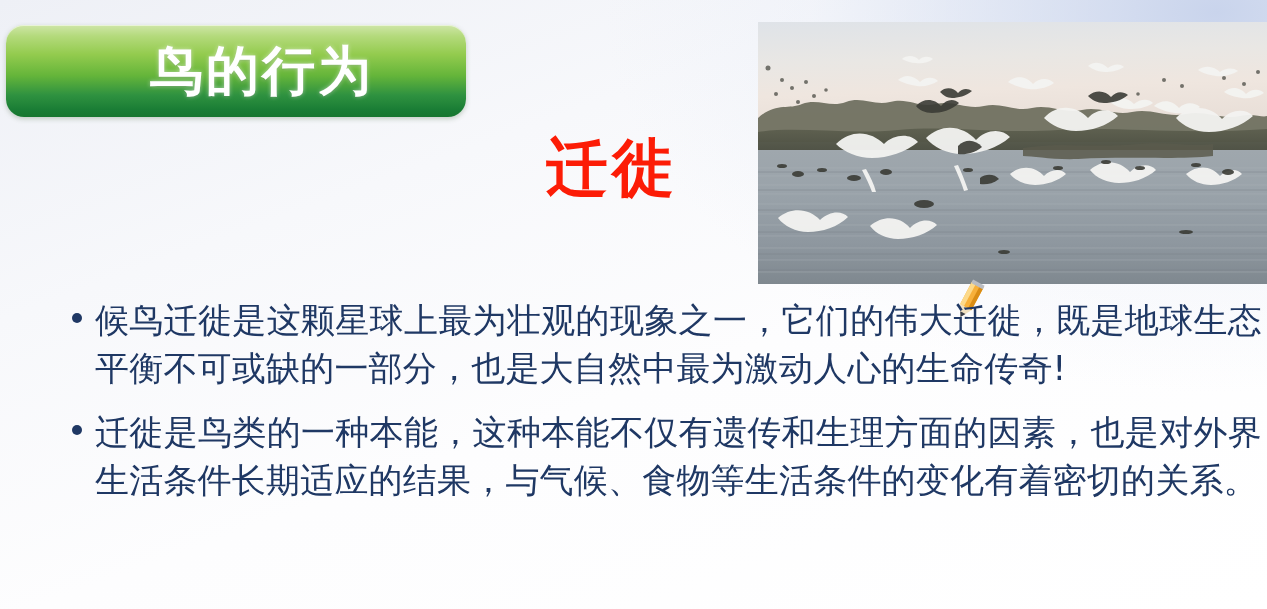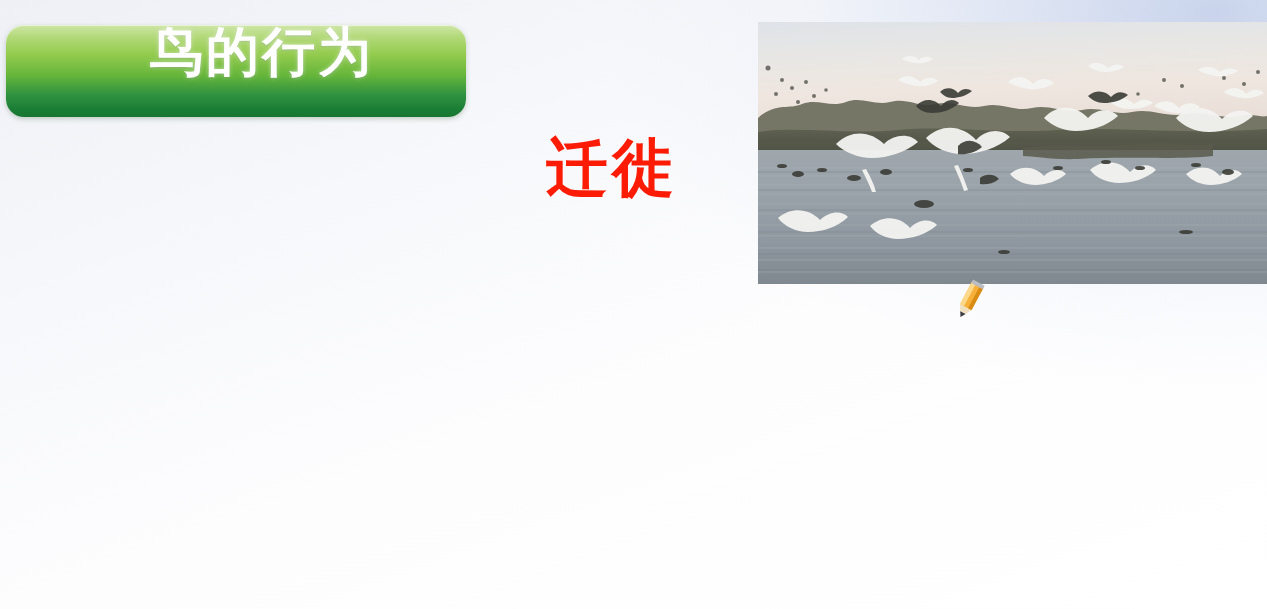--- a/index.html
+++ b/index.html
@@ -36,21 +36,21 @@
     background: linear-gradient(to bottom,
         #cfe6a8 0%,
         #b4da7c 12%,
         #93cb4e 32%,
         #65b53a 55%,
         #2f9240 76%,
         #1a7d35 92%,
         #17762f 100%);
     box-shadow: 0 2px 5px rgba(80,110,70,0.30), inset 0 1px 0 rgba(255,255,255,0.55);
     display: flex;
-    align-items: flex-start;
+    align-items: center;
     justify-content: center;
     box-sizing: border-box;
     padding-left: 52px;
     padding-bottom: 2px;
   }
   .title-pill-text {
     color: #ffffff;
     font-size: 53px;
     font-weight: bold;
     letter-spacing: 3px;
@@ -265,14 +265,24 @@
         <rect x="14" y="4" width="13" height="26" rx="1.5" fill="#f7b03a"></rect>
         <rect x="14" y="4" width="4.5" height="26" fill="#fcd98a"></rect>
         <rect x="23" y="4" width="4" height="26" fill="#d98c14"></rect>
         <rect x="14" y="2" width="13" height="4" fill="#b9bcc2"></rect>
         <polygon points="14,30 27,30 20.5,41" fill="#f0e0c0"></polygon>
         <polygon points="17.5,36 23.5,36 20.5,41" fill="#3a3f4a"></polygon>
       </g>
     </svg>
   </div>
 
+  <div class="body-text">
+    <div class="bullet-row">
+      <span class="bullet-dot"></span>
+      <span class="bullet-text">候鸟迁徙是这颗星球上最为壮观的现象之一，它们的伟大迁徙，既是地球生态平衡不可或缺的一部分，也是大自然中最为激动人心的生命传奇!</span>
+    </div>
+    <div class="bullet-row">
+      <span class="bullet-dot"></span>
+      <span class="bullet-text">迁徙是鸟类的一种本能，这种本能不仅有遗传和生理方面的因素，也是对外界生活条件长期适应的结果，与气候、食物等生活条件的变化有着密切的关系。</span>
+    </div>
+  </div>
 
 </div>
 
 </body></html>

